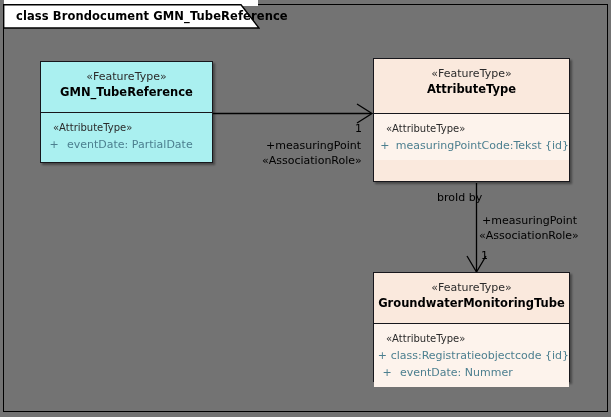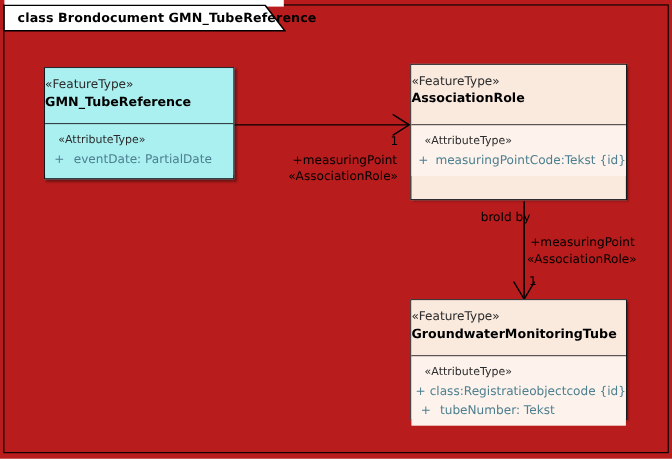--- a/index.html
+++ b/index.html
@@ -10,21 +10,21 @@
   body {
     font-family: "DejaVu Sans", sans-serif;
     width: 611px;
     height: 417px;
     overflow: hidden;
   }
   #canvas {
     position: relative;
     width: 611px;
     height: 417px;
-    background: #b91c1c;
+    background: #737373;
     overflow: hidden;
   }
 
   
   .frame {
     position: absolute;
     left: 3px;
     top: 4px;
     width: 605px;
     height: 408px;
@@ -65,20 +65,21 @@
   
   .uml-class {
     position: absolute;
     box-sizing: border-box;
     border: 1.4px solid #17171c;
     box-shadow: 2px 2px 2px rgba(0,0,0,0.38);
   }
   .uml-header {
     box-sizing: border-box;
     border-bottom: 1.4px solid #17171c;
+    text-align: center;
     padding-top: 7px;
     padding-bottom: 6px;
   }
   .stereo {
     font-size: 11px;
     color: #2b2b2b;
     line-height: 15px;
     white-space: nowrap;
   }
   .cls-name {
@@ -176,21 +177,21 @@
       <div class="attr-row">
         <span class="attr-vis">+</span>
         <span class="attr-text">eventDate: PartialDate</span>
       </div>
     </div>
   </div>
 
   <div class="uml-class fill-peach" style="left:373px; top:58px; width:197px; height:124px;">
     <div class="uml-header fill-peach" style="height:55px;">
       <div class="stereo">«FeatureType»</div>
-      <div class="cls-name">AssociationRole</div>
+      <div class="cls-name">AttributeType</div>
     </div>
     <div class="uml-body fill-peach-lite">
       <div class="attr-stereo">«AttributeType»</div>
       <div class="attr-row">
         <span class="attr-vis">+</span>
         <span class="attr-text">measuringPointCode:Tekst {id}</span>
       </div>
     </div>
   </div>
 
@@ -200,21 +201,21 @@
       <div class="cls-name">GroundwaterMonitoringTube</div>
     </div>
     <div class="uml-body fill-peach-lite">
       <div class="attr-stereo">«AttributeType»</div>
       <div class="attr-row">
         <span class="attr-vis">+</span>
         <span class="attr-text">class:Registratieobjectcode {id}</span>
       </div>
       <div class="attr-row">
         <span class="attr-vis">+</span>
-        <span class="attr-text">tubeNumber: Tekst</span>
+        <span class="attr-text">eventDate: Nummer</span>
       </div>
     </div>
   </div>
 
   <div class="conn-label mult" style="left:355px; top:122px;">1</div>
   <div class="conn-label" style="left:266px; top:139px;">+measuringPoint</div>
   <div class="conn-label" style="left:262px; top:154px;">«AssociationRole»</div>
 
   <div class="conn-label" style="left:437px; top:191px;">broId by</div>
   <div class="conn-label" style="left:482px; top:214px;">+measuringPoint</div>

